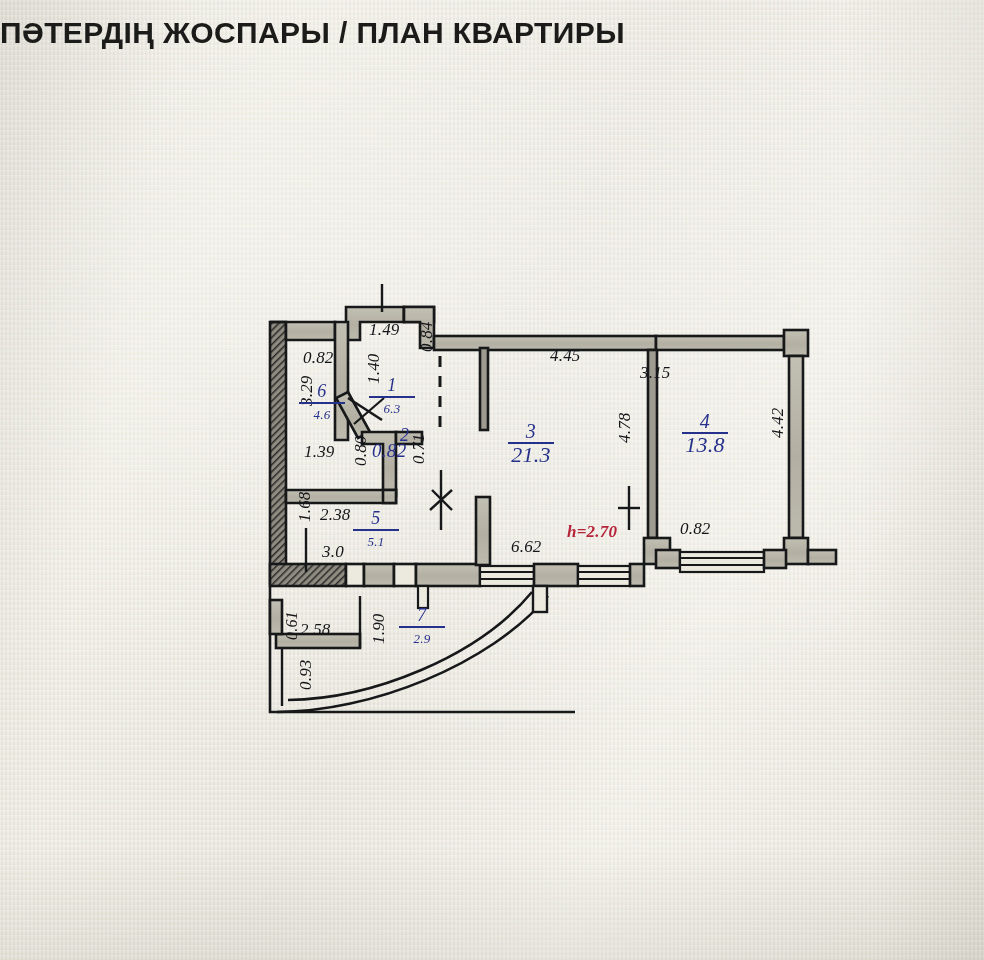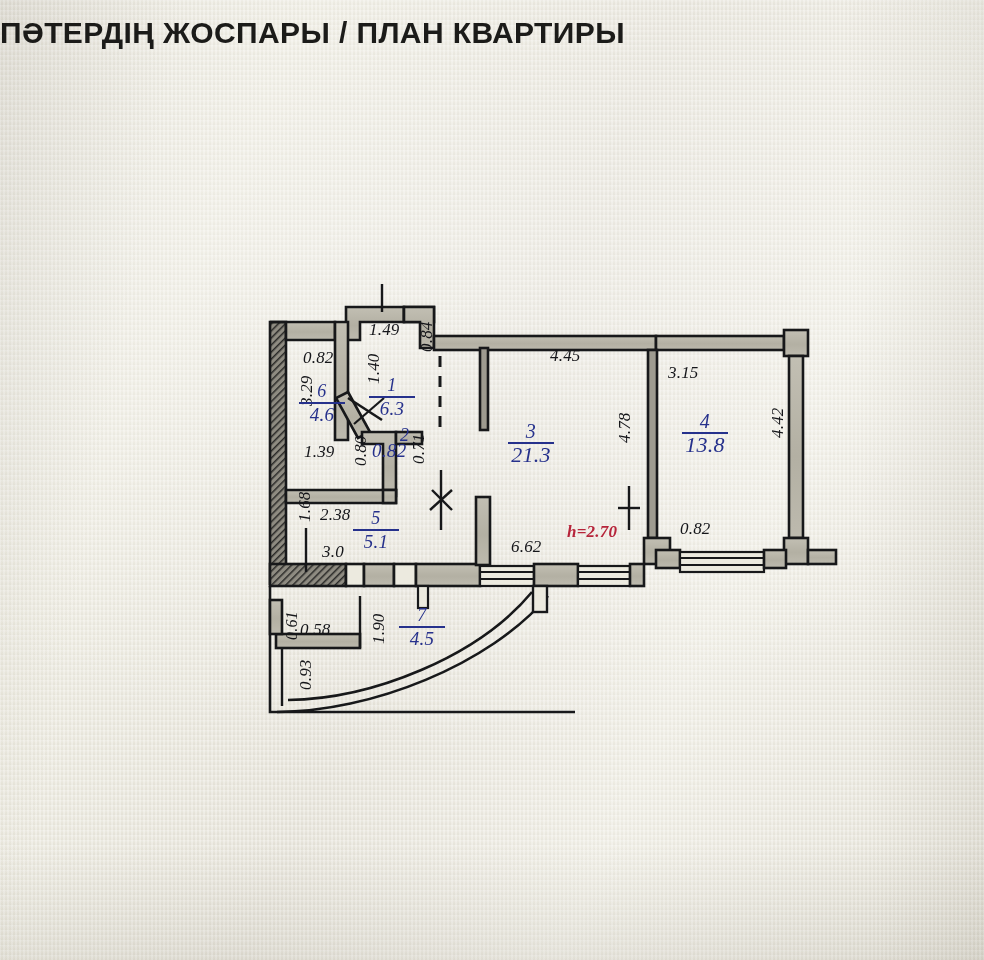--- a/index.html
+++ b/index.html
@@ -121,21 +121,21 @@
     margin: 3px auto 1px auto;
     width: 46px;
   }
   .room .area {
     display: block;
     font-size: 22px;
     line-height: 20px;
     letter-spacing: 0.3px;
   }
   .room.small .num { font-size: 18px; }
-  .room.small .area { font-size: 19px; }
+  .room.small .area { font-size: 13px; }
   .room.inline {
     width: 70px;
   }
   .room.inline .num { font-size: 18px; line-height: 13px; }
   .room.inline .area { font-size: 19px; line-height: 18px; }
 </style>
 </head>
 <body>
 
 <div id="page">
@@ -280,42 +280,42 @@
     <div class="dim" style="left:509px; top:346px;margin-left:41px;">4.45</div>
     <div class="dim v" style="left:615px; top:443px;">4.78</div>
     <div class="dim" style="left:511px; top:537px;">6.62</div>
     <div class="dim red" style="left:567px; top:522px;">h=2.70</div>
     <div class="room" style="left:494px; top:424px;">
       <span class="num">3</span>
       <span class="bar"></span>
       <span class="area">21.3</span>
     </div>
 
-    <div class="dim" style="left:668px; top:363px;">3.15</div>
+    <div class="dim" style="left:640px; top:363px;">3.15</div>
     <div class="dim v" style="left:768px; top:438px;">4.42</div>
     <div class="dim" style="left:680px; top:519px;">0.82</div>
     <div class="room" style="left:668px; top:414px;">
       <span class="num">4</span>
       <span class="bar"></span>
       <span class="area">13.8</span>
     </div>
 
     <div class="dim" style="left:320px; top:505px;">2.38</div>
     <div class="dim v" style="left:295px; top:522px;">1.68</div>
     <div class="dim" style="left:322px; top:542px;">3.0</div>
     <div class="room small" style="left:339px; top:511px;">
       <span class="num">5</span>
       <span class="bar"></span>
       <span class="area">5.1</span>
     </div>
 
     <div class="dim v" style="left:283px; top:640px; font-size:16px;">0.61</div>
-    <div class="dim" style="left:300px; top:620px;">0.58</div>
+    <div class="dim" style="left:300px; top:620px;">2.58</div>
     <div class="dim v" style="left:369px; top:644px;">1.90</div>
     <div class="dim v" style="left:296px; top:690px;">0.93</div>
     <div class="room small" style="left:385px; top:608px;">
       <span class="num">7</span>
       <span class="bar"></span>
-      <span class="area">4.5</span>
+      <span class="area">2.9</span>
     </div>
 
   </div>
 </div>
 
 </body></html>

